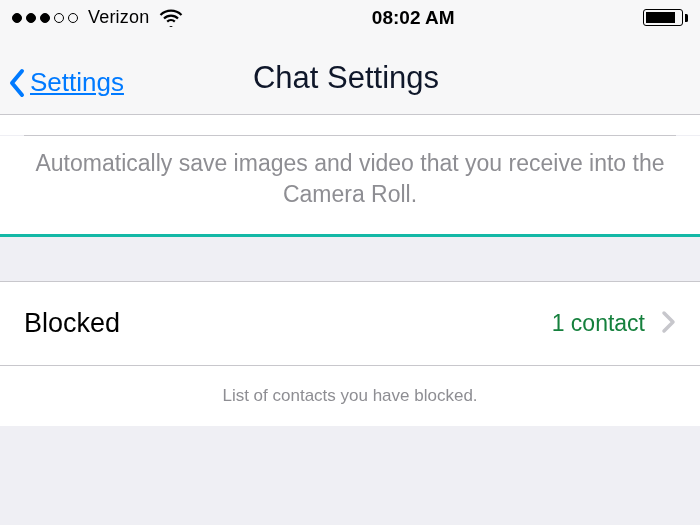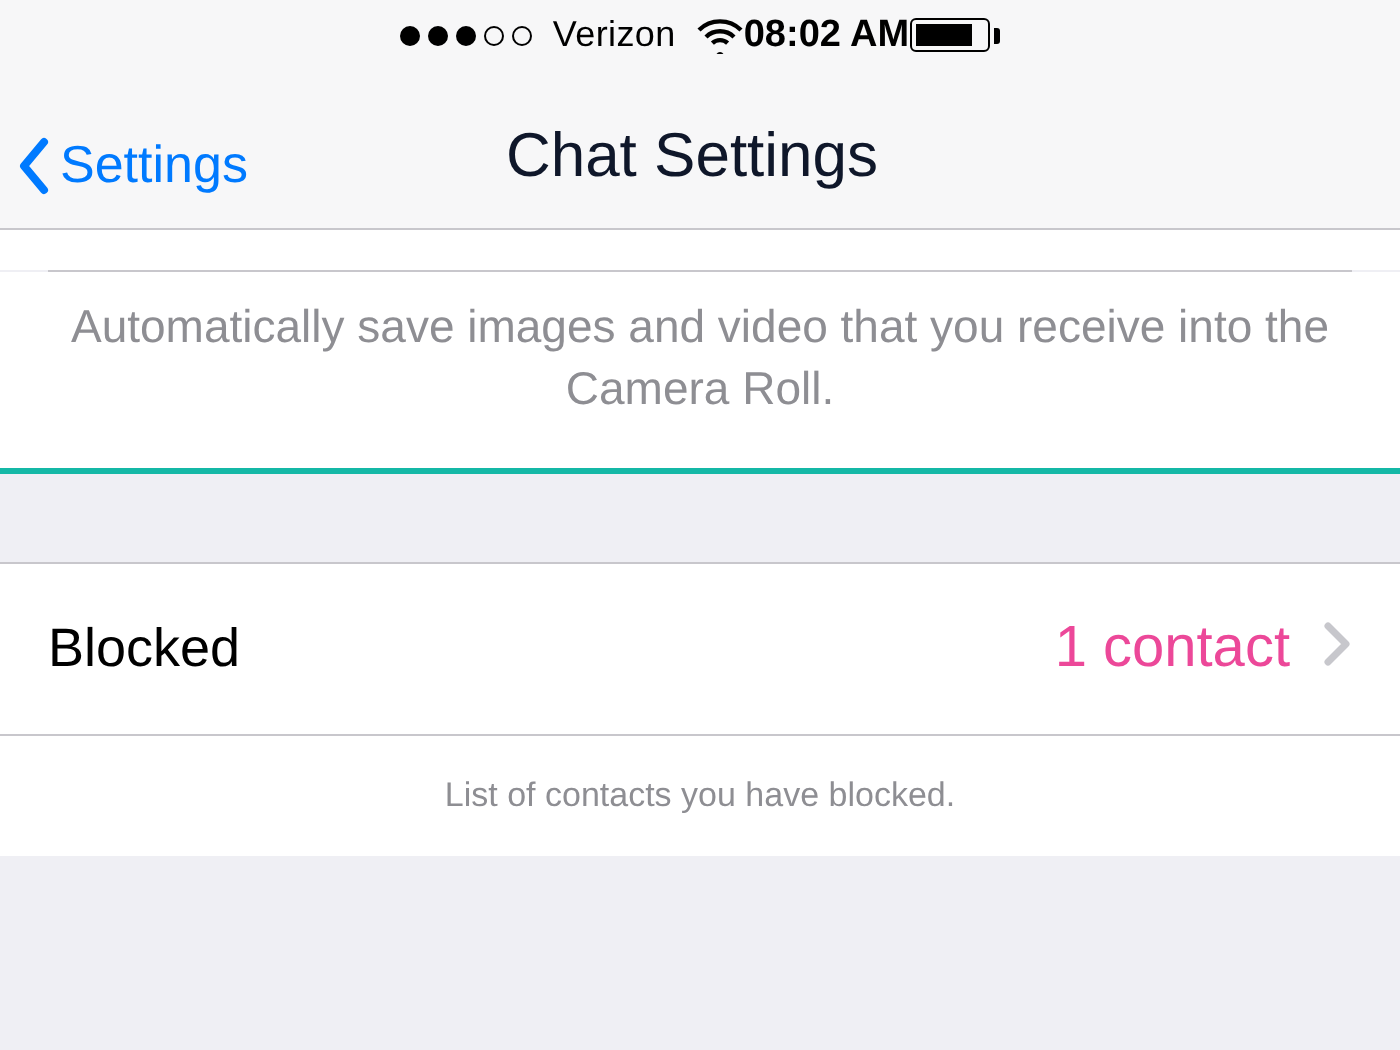--- a/index.html
+++ b/index.html
@@ -4,21 +4,21 @@
   <style>
     * { margin:0; padding:0; box-sizing:border-box; -webkit-font-smoothing:antialiased; }
     body {
       width:700px; height:525px; overflow:hidden;
       font-family:-apple-system,"Helvetica Neue",Helvetica,Arial,sans-serif;
       background:#efeff4; color:#000;
     }
     
     .status-bar {
       height:35px; background:#f7f7f8; display:flex; align-items:center;
-      justify-content:center; padding:0 12px; font-size:18px;
+      justify-content:space-between; padding:0 12px; font-size:18px;
     }
     .status-left { display:flex; align-items:center; gap:10px; }
     .signal { display:flex; align-items:center; gap:4px; }
     .dot { width:10px; height:10px; border-radius:50%; border:1.5px solid #000; }
     .dot.filled { background:#000; }
     .carrier { font-size:18px; letter-spacing:.2px; }
     .wifi-icon svg { display:block; }
     .time { font-weight:600; font-size:19px; }
     .battery { display:flex; align-items:center; }
     .battery-body { width:40px; height:17px; border:1.7px solid #000; border-radius:3px; position:relative; padding:2px; }
@@ -27,21 +27,21 @@
     
     .nav-bar {
       height:80px; background:#f7f7f8; border-bottom:1px solid #c8c7cc;
       position:relative; display:flex; align-items:flex-end; padding-bottom:18px;
     }
     .back-button {
       position:absolute; left:8px; bottom:16px; display:flex; align-items:center;
       color:#007aff; font-size:26px; cursor:pointer;
     }
     .back-button svg { margin-right:4px; }
-    .back-label { font-weight:400; }
+    .back-label { font-weight:400;text-decoration:underline; }
     .nav-title {
       margin:0 auto; font-size:31px; font-weight:400; color:#0f172a;
       position:relative; left:-4px;
     }
     
     .content { width:100%; }
     .section-top-pad { height:20px; background:#fff; }
     .divider { height:1px; background:#c8c7cc; margin:0 24px; }
     .desc {
       color:#8e8e93; font-size:23px; text-align:center; padding:12px 24px 24px;
@@ -51,21 +51,21 @@
     .row {
       background:#fff; border-top:1px solid #c8c7cc;
       padding:26px 0 0;
     }
     .row-inner {
       display:flex; align-items:center; justify-content:space-between;
       padding:0 24px 26px; border-bottom:1px solid #c8c7cc;
     }
     .row-label { font-size:27px; color:#000000; }
     .row-right { display:flex; align-items:center; gap:16px; }
-    .row-value { font-size:29px; color:#ec4899; }
+    .row-value { font-size:23px; color:#15803d; }
     .chevron { color:#c7c7cc; }
     .footer-desc {
       color:#8e8e93; font-size:17px; text-align:center;
       padding:20px 24px; background:#fff;
     }
   </style>
 </head>
 <body>
 
 <div class="status-bar">

